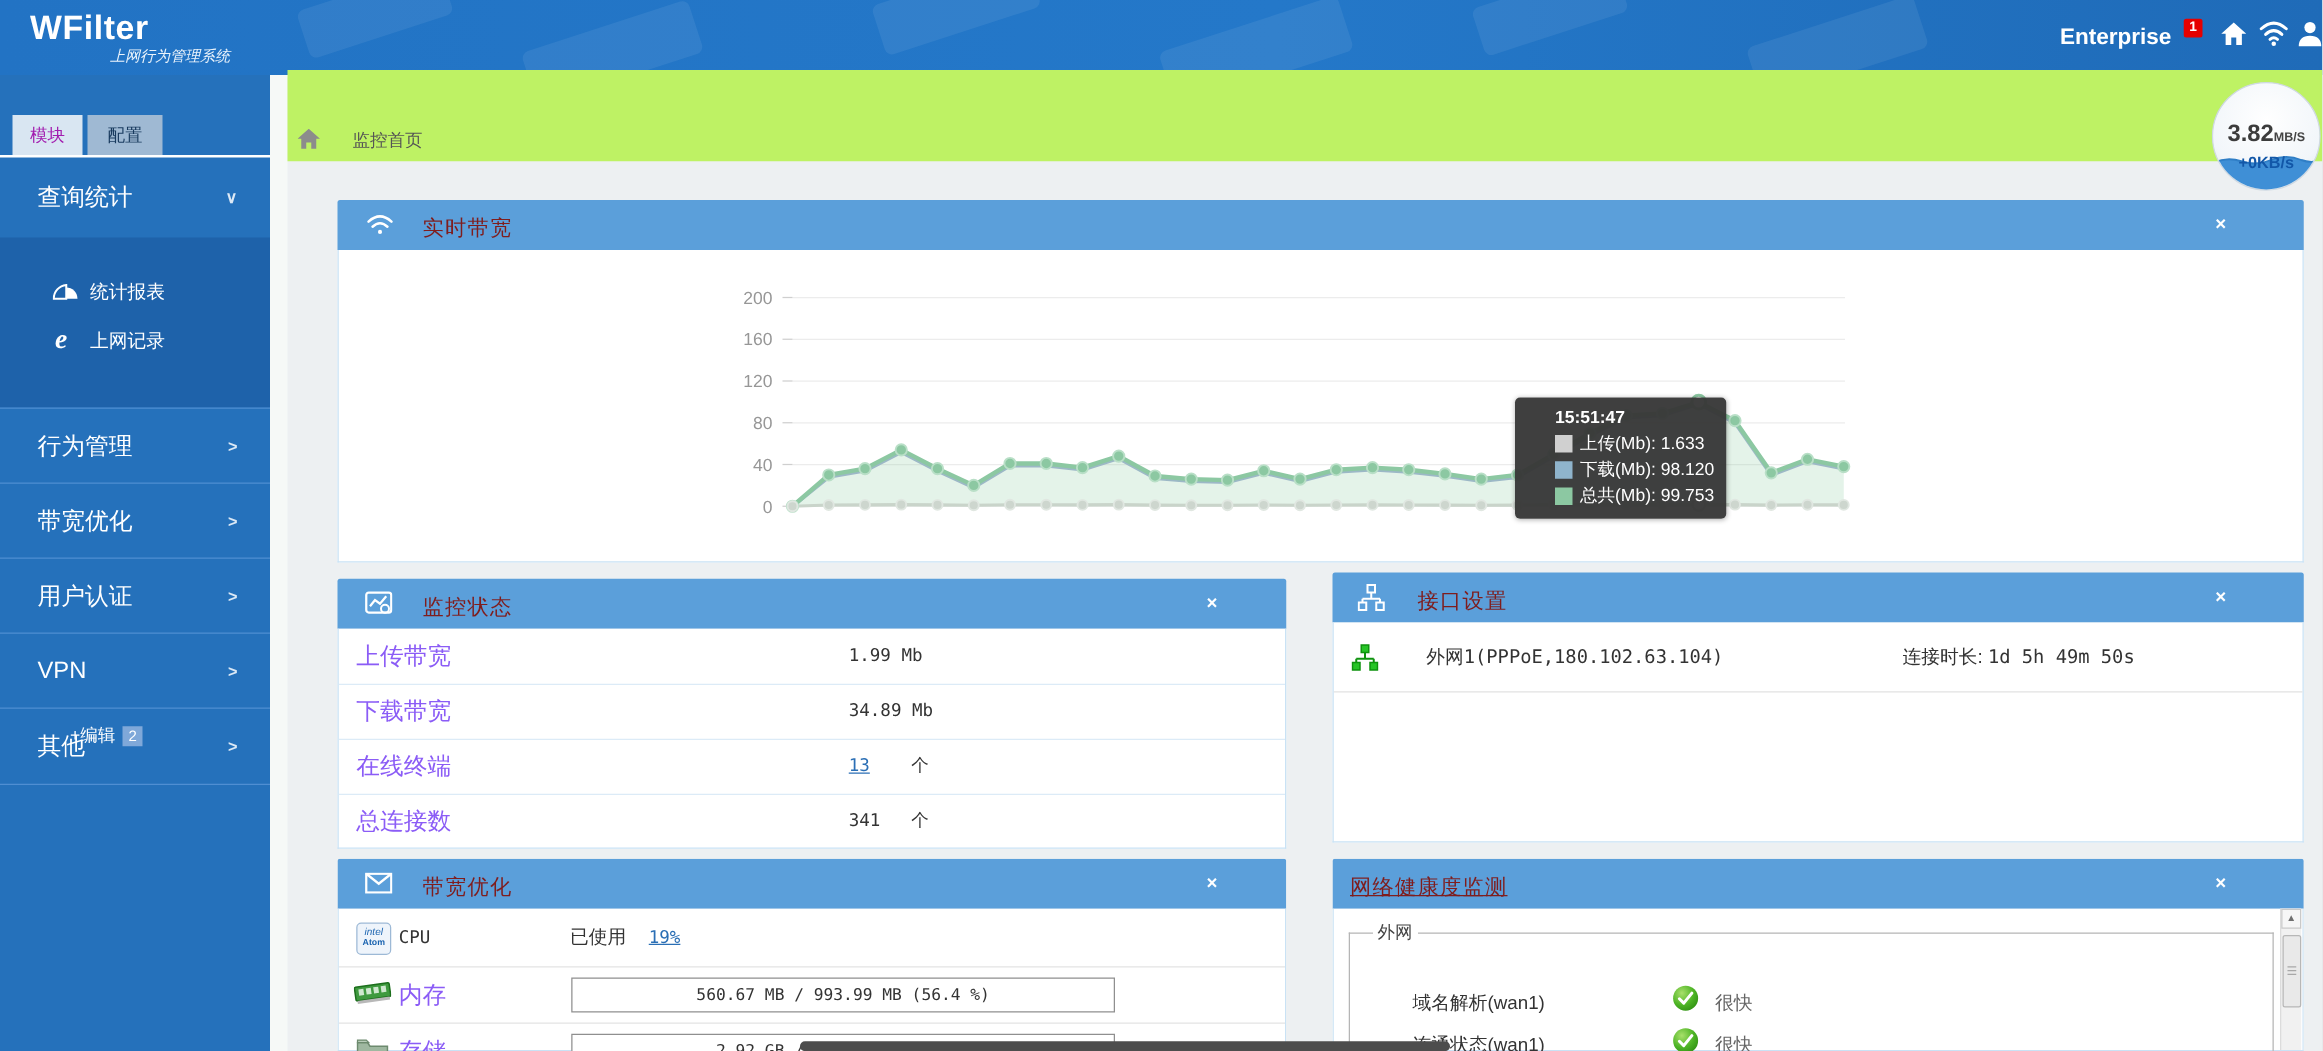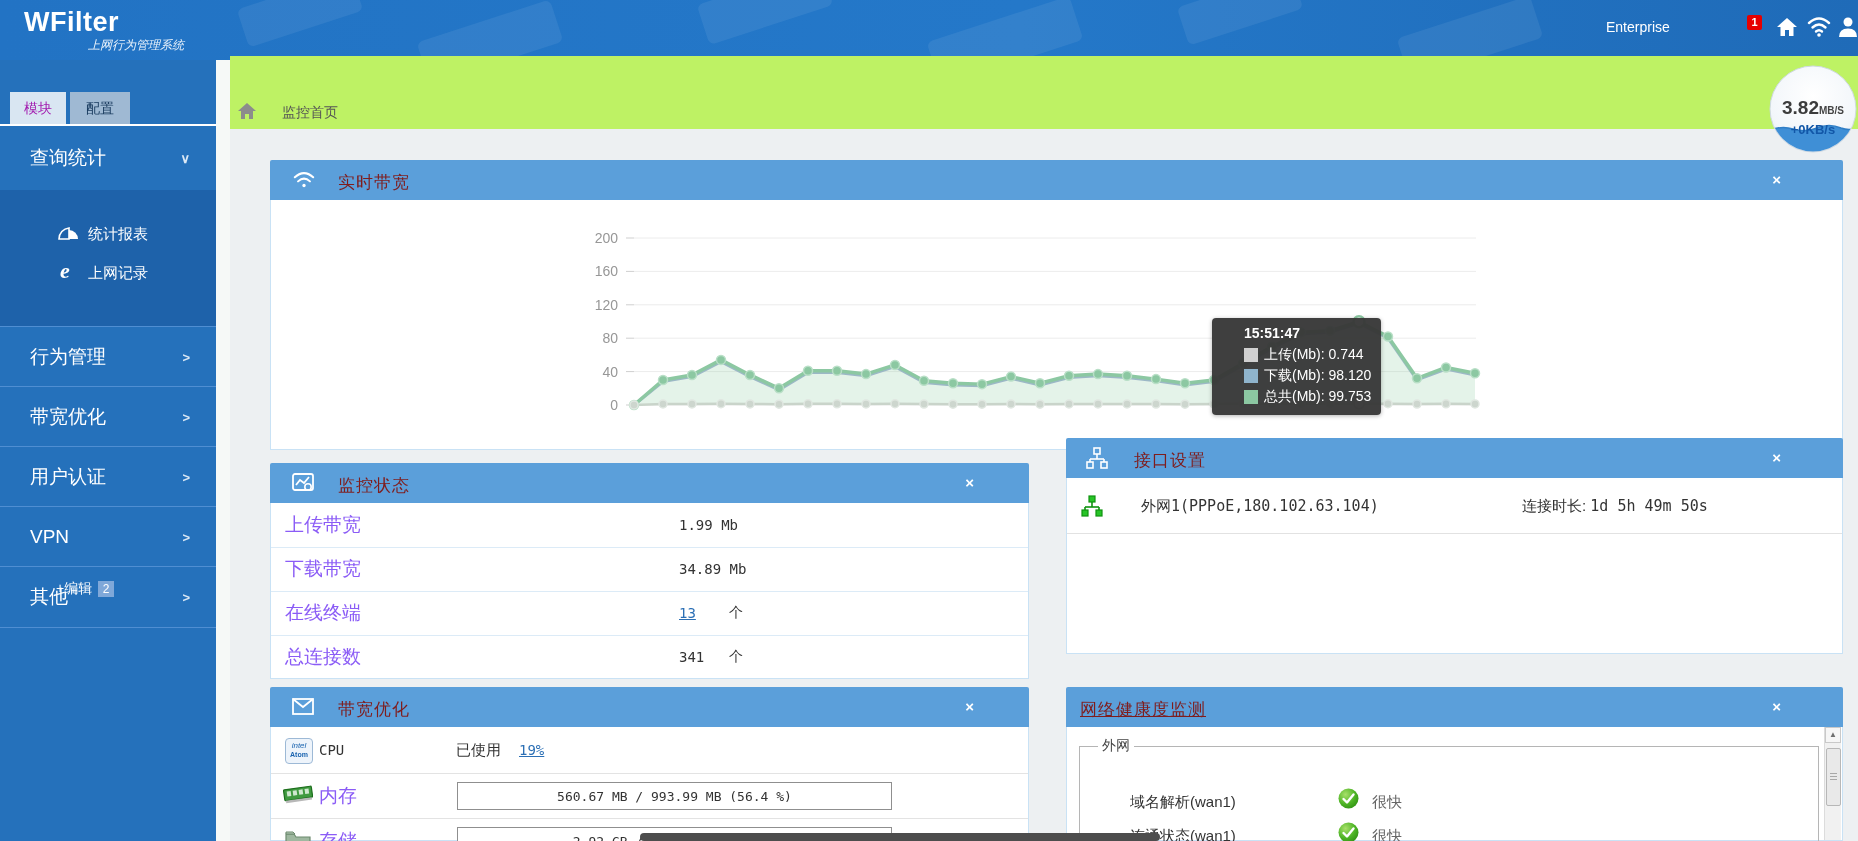--- a/index.html
+++ b/index.html
@@ -3,31 +3,31 @@
 <meta charset="utf-8">
 <style>
   html,body{margin:0;padding:0;background:#dfe3e6;}
   .app{position:relative;width:1858px;height:841px;overflow:hidden;font-family:"Liberation Sans",sans-serif;background:#edf0f2;}
   .abs{position:absolute;}
   
   .hdr{left:0;top:0;width:1858px;height:60px;background:linear-gradient(90deg,#2273c4 0%,#2478c9 55%,#1f6bb8 100%);border-bottom:2px solid #fff;overflow:hidden;}
   .key{position:absolute;background:rgba(255,255,255,0.07);border-radius:6px;transform:rotate(-18deg);}
   .logo{color:#fff;font-size:27px;font-weight:bold;letter-spacing:0.5px;}
   .logo-sub{color:#eaf3fb;font-size:12px;font-style:italic;}
-  .account{color:#fff;font-size:14px;font-weight:normal;}
+  .account{color:#fff;font-size:18px;font-weight:bold;margin-left:42px;}
   .badge-red{background:#e60000;color:#fff;font-size:11px;width:15px;height:15px;line-height:15px;text-align:center;border-radius:2px;font-weight:bold;}
   
   .sidebar{left:0;top:60px;width:216px;height:781px;background:#2571bb;}
   .side-tab{height:32px;line-height:32px;text-align:center;font-size:14px;cursor:pointer;}
   .tab-line{position:absolute;left:0;top:64px;width:216px;height:2px;background:#fff;}
   .nav-item{position:absolute;left:0;width:216px;color:#fff;font-size:19px;cursor:pointer;border-top:1px solid #4f8ed2;}
   .nav-label{position:absolute;left:30px;top:50%;transform:translateY(-50%);}
   .nav-chev{position:absolute;right:26px;top:50%;transform:translateY(-50%);font-size:13px;font-weight:bold;color:#dce9f6;}
   .submenu{position:absolute;left:0;width:216px;background:#1e62aa;}
-  .sub-item{position:absolute;left:16px;width:216px;height:38px;color:#fff;font-size:15px;cursor:pointer;}
+  .sub-item{position:absolute;left:0;width:216px;height:38px;color:#fff;font-size:15px;cursor:pointer;}
   .sub-label{position:absolute;left:72px;top:50%;transform:translateY(-50%);}
   .edit-link{color:#fff;font-size:14px;cursor:pointer;}
   .edit-badge{display:inline-block;background:#7fa8d9;color:#fff;width:16px;height:16px;line-height:16px;text-align:center;font-size:12px;margin-left:6px;}
   .collapse-handle{left:216px;top:455px;width:12px;height:68px;background:#80aede;border-radius:0 4px 4px 0;color:#fff;font-size:8px;display:flex;align-items:center;justify-content:center;cursor:pointer;}
   
   .gapcol{left:216px;top:60px;width:14px;height:781px;background:#f6f9f7;}
   .crumb-bar{left:230px;top:56px;width:1628px;height:73px;background:#bef264;}
   .crumb-title{color:#555;font-size:14px;}
   
   .panel-hd{position:absolute;left:0;top:0;right:0;height:40px;background:#5b9fda;border-radius:2px 2px 0 0;}
@@ -247,21 +247,21 @@
           <circle cx="1175" cy="203.831" r="4" fill="#cdd6ce" stroke="#e0e7e1" stroke-width="1.5"></circle>
           <circle cx="1204" cy="203.9145" r="4" fill="#cdd6ce" stroke="#e0e7e1" stroke-width="1.5"></circle>
         </svg>
     </div>
   </div>
 
   <div class="abs tooltip" style="left:1212px;top:318px;padding-left:32px;">
     <div class="tt-title">15:51:47</div>
     <div class="tt-row">
       <span class="tt-swatch" style="background: rgb(208, 208, 208);"></span>
-      <span>上传(Mb): 0.744</span>
+      <span>上传(Mb): 1.633</span>
     </div>
     <div class="tt-row">
       <span class="tt-swatch" style="background: rgb(143, 180, 204);"></span>
       <span>下载(Mb): 98.120</span>
     </div>
     <div class="tt-row">
       <span class="tt-swatch" style="background: rgb(140, 200, 162);"></span>
       <span>总共(Mb): 99.753</span>
     </div>
   </div>
@@ -313,21 +313,21 @@
         <span class="val" style="left:458px;">个</span>
       </div>
       <div class="abs" style="left:0;top:132px;right:0;height:44px;">
         <span class="row-label">总连接数</span>
         <span class="val mono" style="left:408px;">341</span>
         <span class="val" style="left:458px;">个</span>
       </div>
     </div>
   </div>
 
-  <div class="abs" style="left:1066px;top:438px;width:777px;height:216px;">
+  <div class="abs" style="left:1066px;top:458px;width:777px;height:216px;">
     <div class="panel-hd">
       <svg class="abs" style="left:20px;top:9px;" width="22" height="22" viewBox="0 0 22 22">
         <rect x="8" y="1" width="6" height="6" fill="none" stroke="#fff" stroke-width="1.6"></rect>
         <line x1="11" y1="7" x2="11" y2="12" stroke="#fff" stroke-width="1.6"></line>
         <line x1="4" y1="12" x2="18" y2="12" stroke="#fff" stroke-width="1.6"></line>
         <line x1="4" y1="12" x2="4" y2="15" stroke="#fff" stroke-width="1.6"></line>
         <line x1="18" y1="12" x2="18" y2="15" stroke="#fff" stroke-width="1.6"></line>
         <rect x="1" y="15" width="6" height="6" fill="none" stroke="#fff" stroke-width="1.6"></rect>
         <rect x="15" y="15" width="6" height="6" fill="none" stroke="#fff" stroke-width="1.6"></rect>
       </svg>

